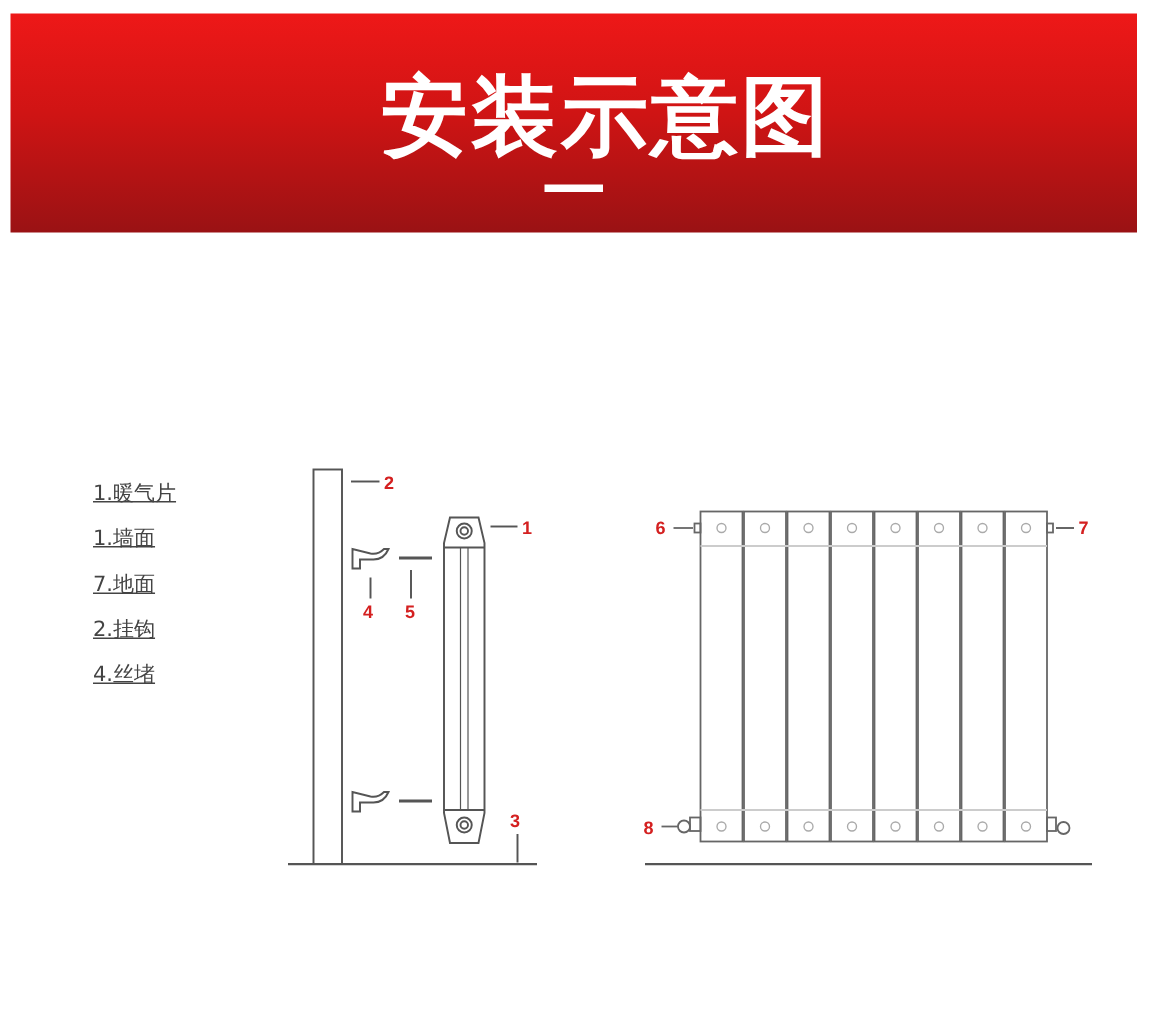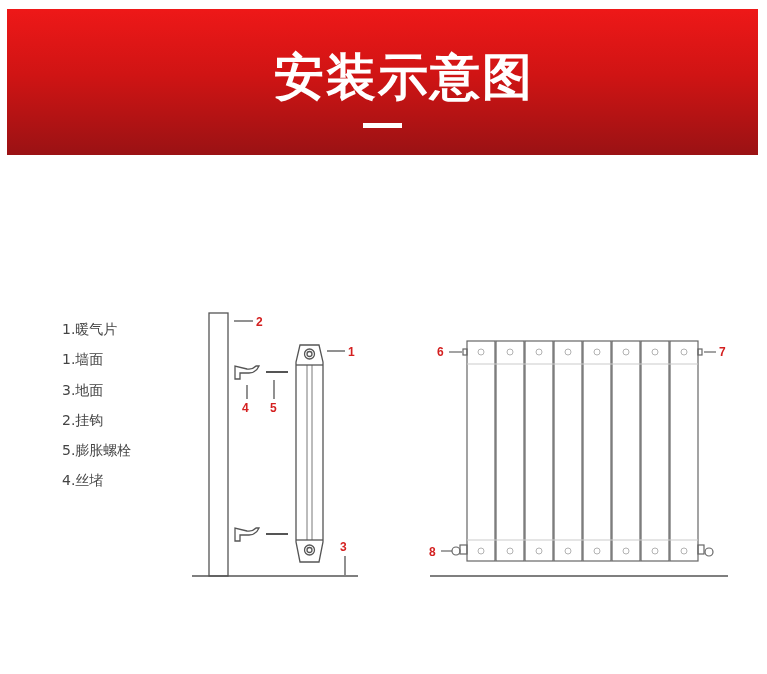--- a/index.html
+++ b/index.html
@@ -1,41 +1,40 @@
 <!DOCTYPE html>
 <html><head>
 <meta charset="utf-8">
 <style>
   html, body { margin: 0; padding: 0; background: #ffffff; }
   body { width: 767px; height: 674px; position: relative; overflow: hidden;
          font-family: "DejaVu Sans", "Liberation Sans", sans-serif; }
   .banner { position: absolute; left: 7px; top: 9px; width: 751px; height: 146px;
             background: linear-gradient(to bottom, #ee1818 0%, #d01414 45%, #9a1214 100%); }
   .banner-title { position: absolute; left: 0; right: 0; top: 38px; text-align: center;
-                  color: #ffffff; font-size: 50px; font-weight: bold; letter-spacing: 2px; line-height: 60px; margin-left: 43px; }
+                  color: #ffffff; font-size: 58px; font-weight: bold; letter-spacing: 2px; line-height: 60px; margin-left: 43px; }
   .banner-dash { position: absolute; left: 356px; top: 114px; width: 39px; height: 5px; background: #ffffff; }
   .legend { position: absolute; left: 62px; top: 318px; }
-  .legend-item { height: 30.3px; line-height: 22px; font-size: 14px; color: #444444; white-space: nowrap; }
+  .legend-item { height: 30.3px; line-height: 22px; font-size: 14px; color: #444444; white-space: nowrap; text-decoration: underline; }
   .diagram { position: absolute; left: 0; top: 0; }
   .lbl { font-family: "Liberation Sans", sans-serif; font-size: 12px; font-weight: bold; fill: #d42020; }
 </style>
 </head>
 <body>
 
 <div class="banner">
   <div class="banner-title">安装示意图</div>
   <div class="banner-dash"></div>
 </div>
 
 <div class="legend">
   <div class="legend-item">1.暖气片</div>
   <div class="legend-item">1.墙面</div>
-  <div class="legend-item">3.地面</div>
+  <div class="legend-item">7.地面</div>
   <div class="legend-item">2.挂钩</div>
-  <div class="legend-item">5.膨胀螺栓</div>
   <div class="legend-item">4.丝堵</div>
 </div>
 
 <svg class="diagram" width="767" height="674" viewBox="0 0 767 674">
   <g fill="none" stroke="#555" stroke-width="1.3">
 
     <rect x="209" y="313" width="19" height="263"></rect>
     <line x1="234" y1="321" x2="253" y2="321"></line>
 
     <line x1="192" y1="576" x2="358" y2="576" stroke-width="1.5"></line>

